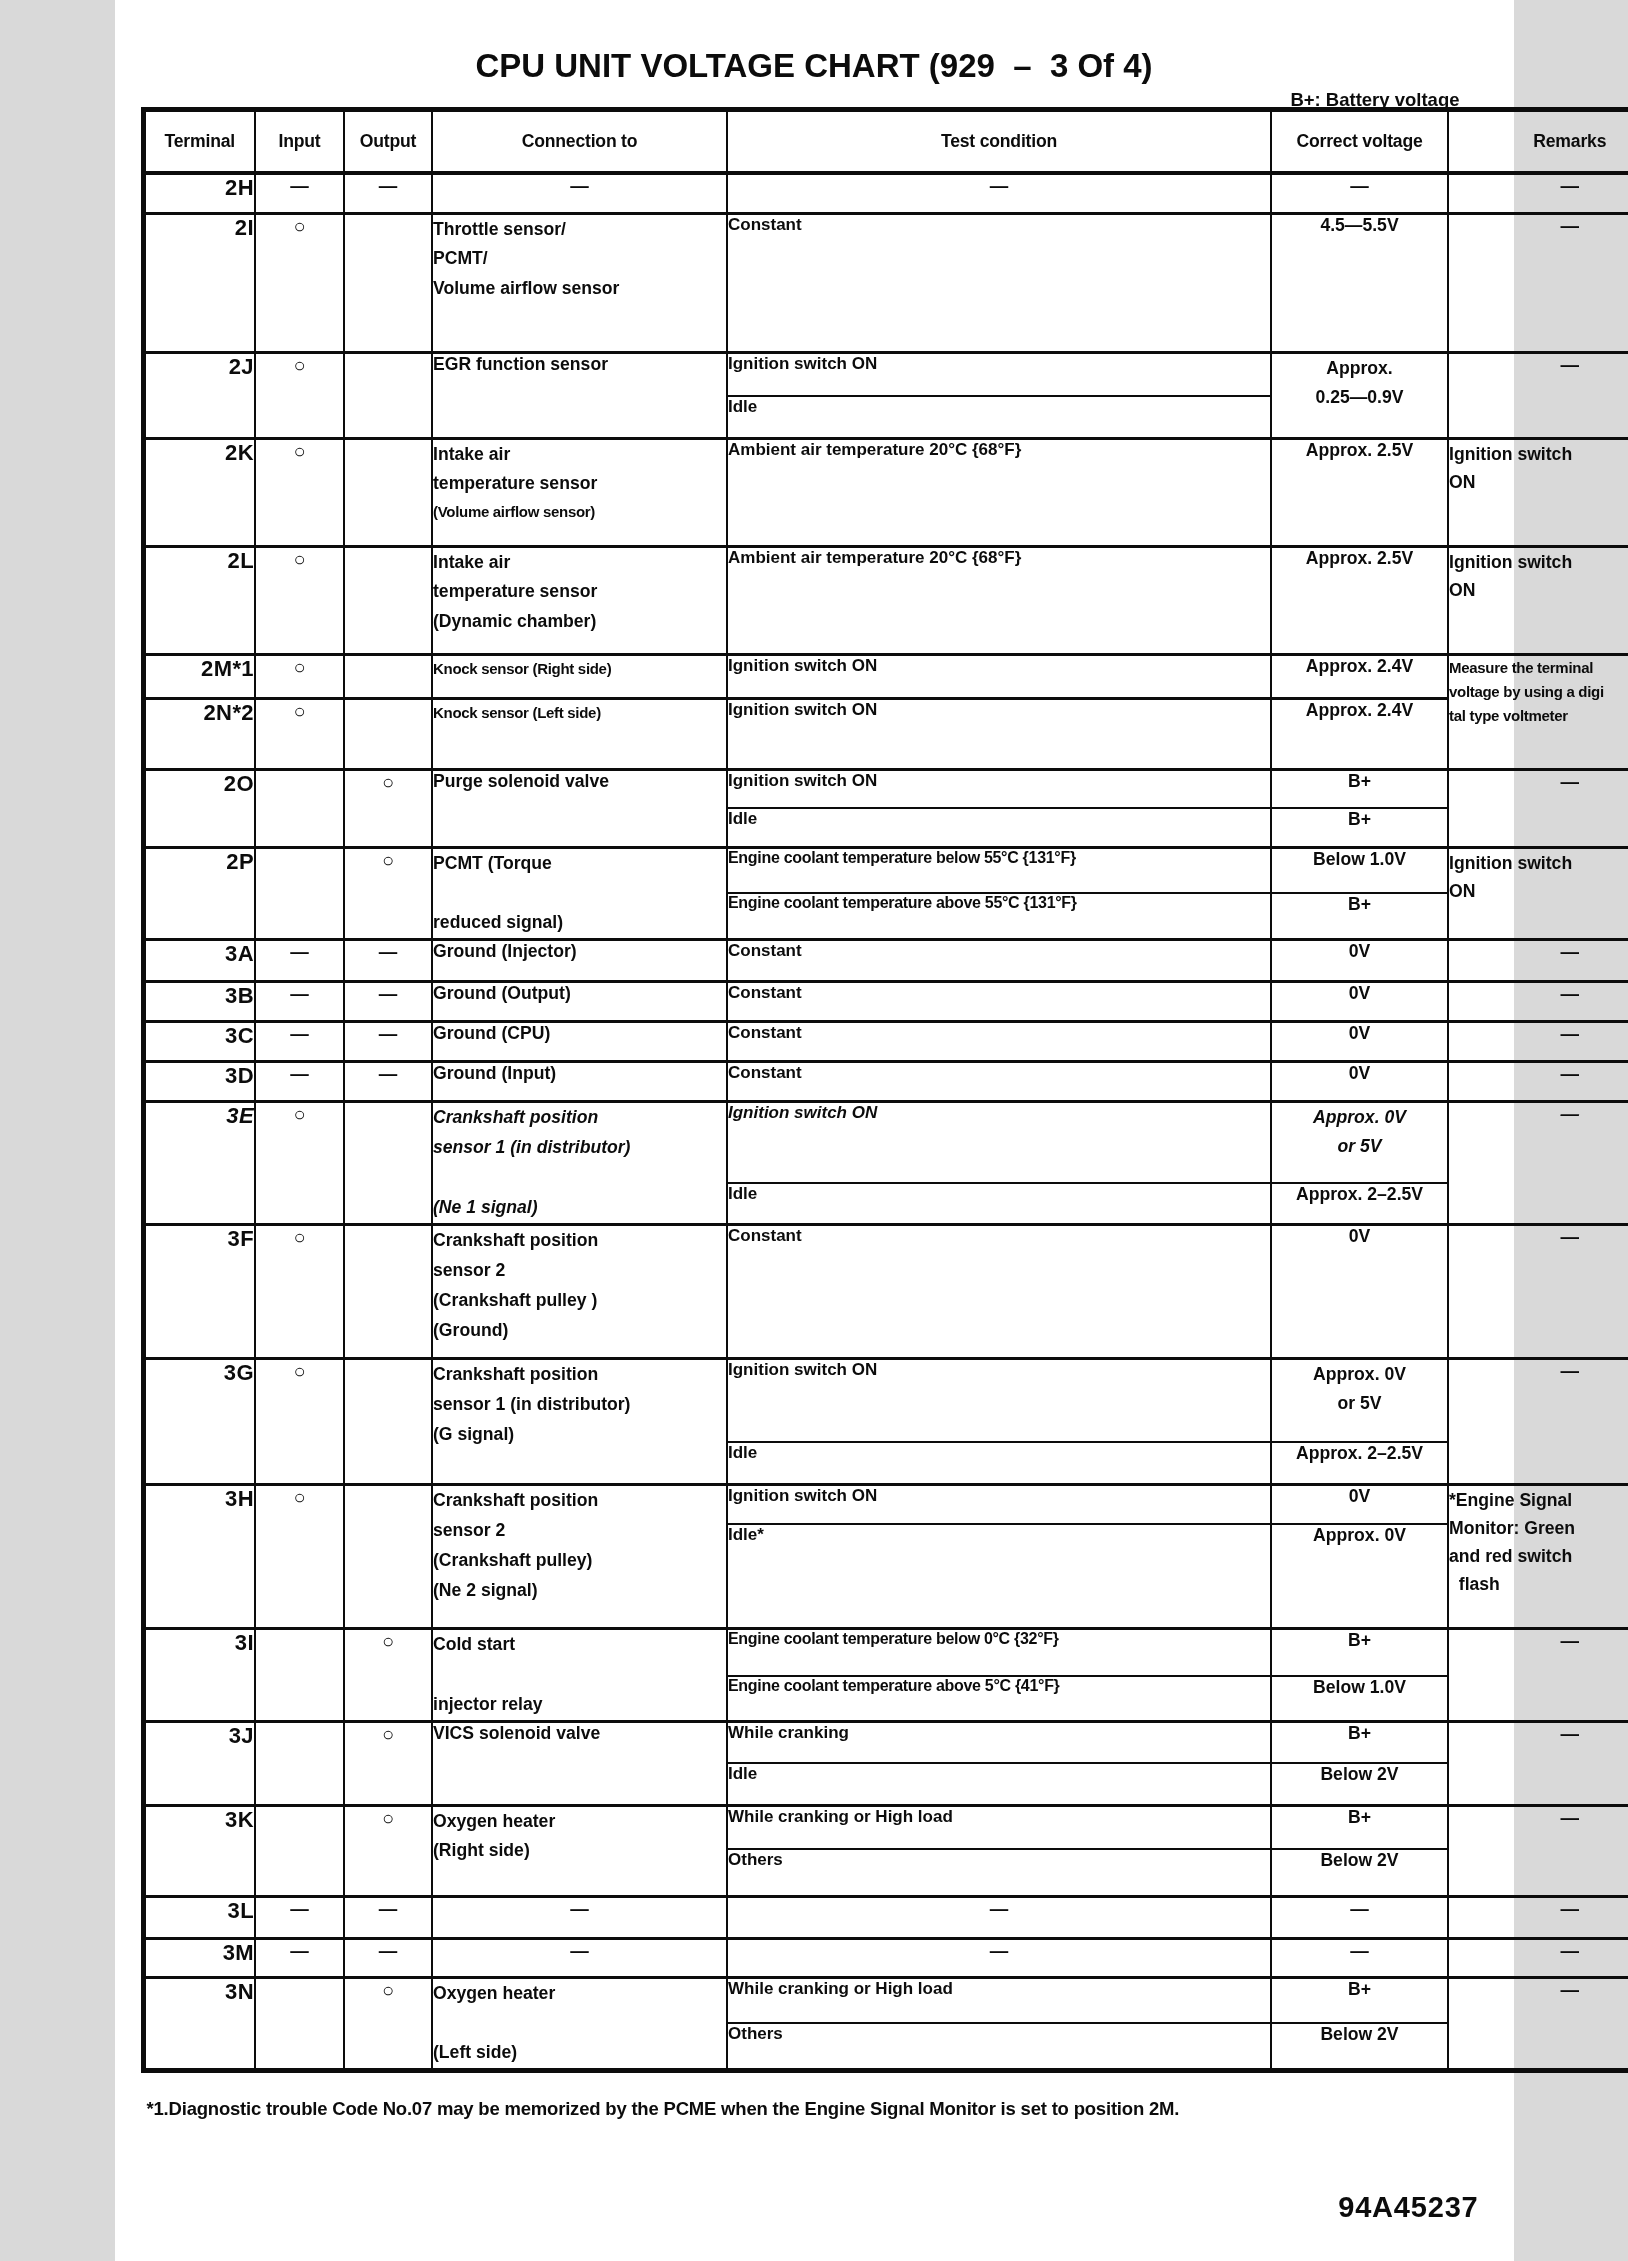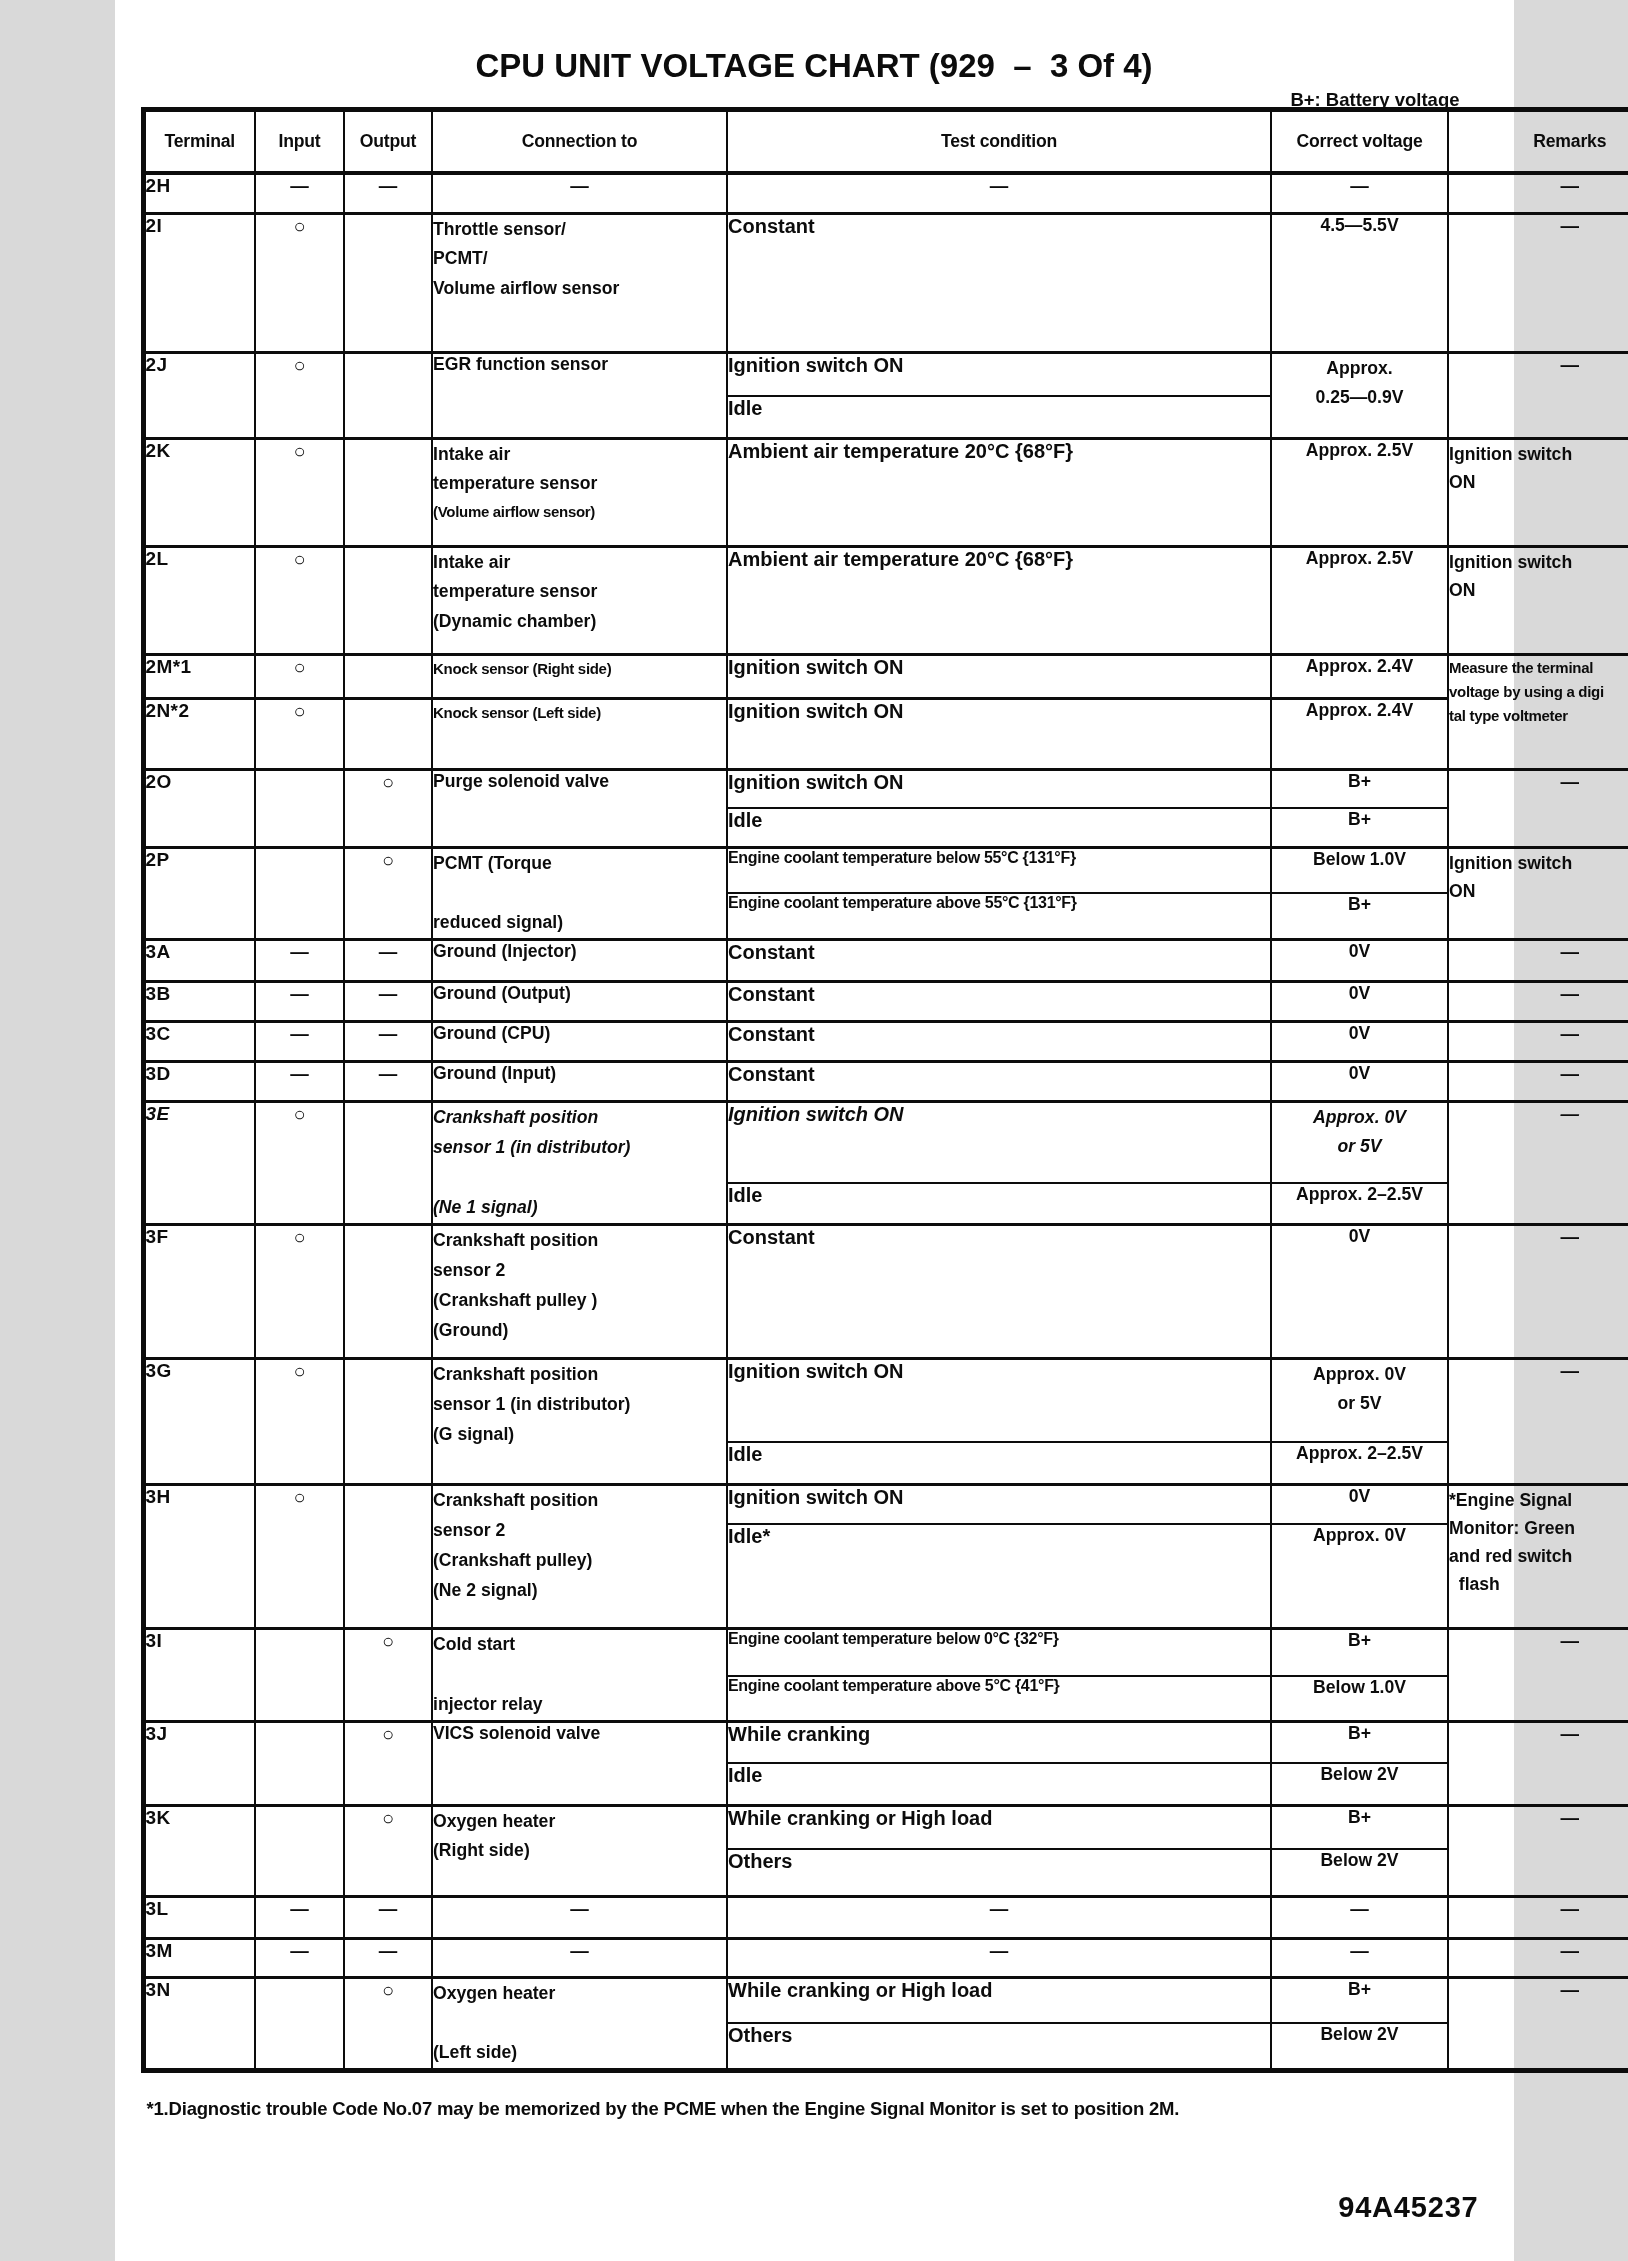--- a/index.html
+++ b/index.html
@@ -23,25 +23,25 @@
     border-left:2.5px solid #0c0c0c; border-right:2.5px solid #0c0c0c;
     vertical-align:top; padding:0; overflow:visible;
   }
   .vchart thead th {
     border-bottom:4.2px solid #0c0c0c; height:59px;
     vertical-align:middle; text-align:center; font-size:17.6px; letter-spacing:-0.2px;
   }
   tr.major > th, tr.major > td { border-top:3.4px solid #0c0c0c; }
   tr.minor > th, tr.minor > td { border-top:2.5px solid #0c0c0c; }
 
-  .c-term { text-align:left; padding-top:7.6px; font-size:19px; letter-spacing:0.4px; }
+  .c-term { text-align:right; padding-top:7.6px; font-size:22px; letter-spacing:0.4px; }
   .c-mark { text-align:center; padding-top:6.7px; font-size:20px; font-weight:400; }
   .c-conn { padding:6.7px 3.4px 6.7px 11px; font-size:17.6px; }
   .c-conn div { line-height:1.7; }
-  .c-cond { padding:7.6px 3.4px 6.7px 11.8px; font-size:20px; }
+  .c-cond { padding:7.6px 3.4px 6.7px 11.8px; font-size:17px; }
   .c-cond.cond-small { font-size:16px; letter-spacing:-0.3px; }
   .c-volt { text-align:center; padding-top:7.6px; font-size:17.6px; white-space:nowrap; }
   .c-volt div { line-height:1.65; }
   .v-mid { vertical-align:middle; padding-top:0; }
   .c-rem { padding:7.6px 3.4px 6.7px 11.8px; font-size:17.6px; }
   .c-rem div { line-height:1.6; }
   .c-dash { text-align:center; vertical-align:middle; font-size:18.5px; padding-top:0; }
   .small { font-size:15px; letter-spacing:-0.3px; }
 
   .notes { margin:25px 16px 0 32px; font-size:18.5px; letter-spacing:-0.2px; }

